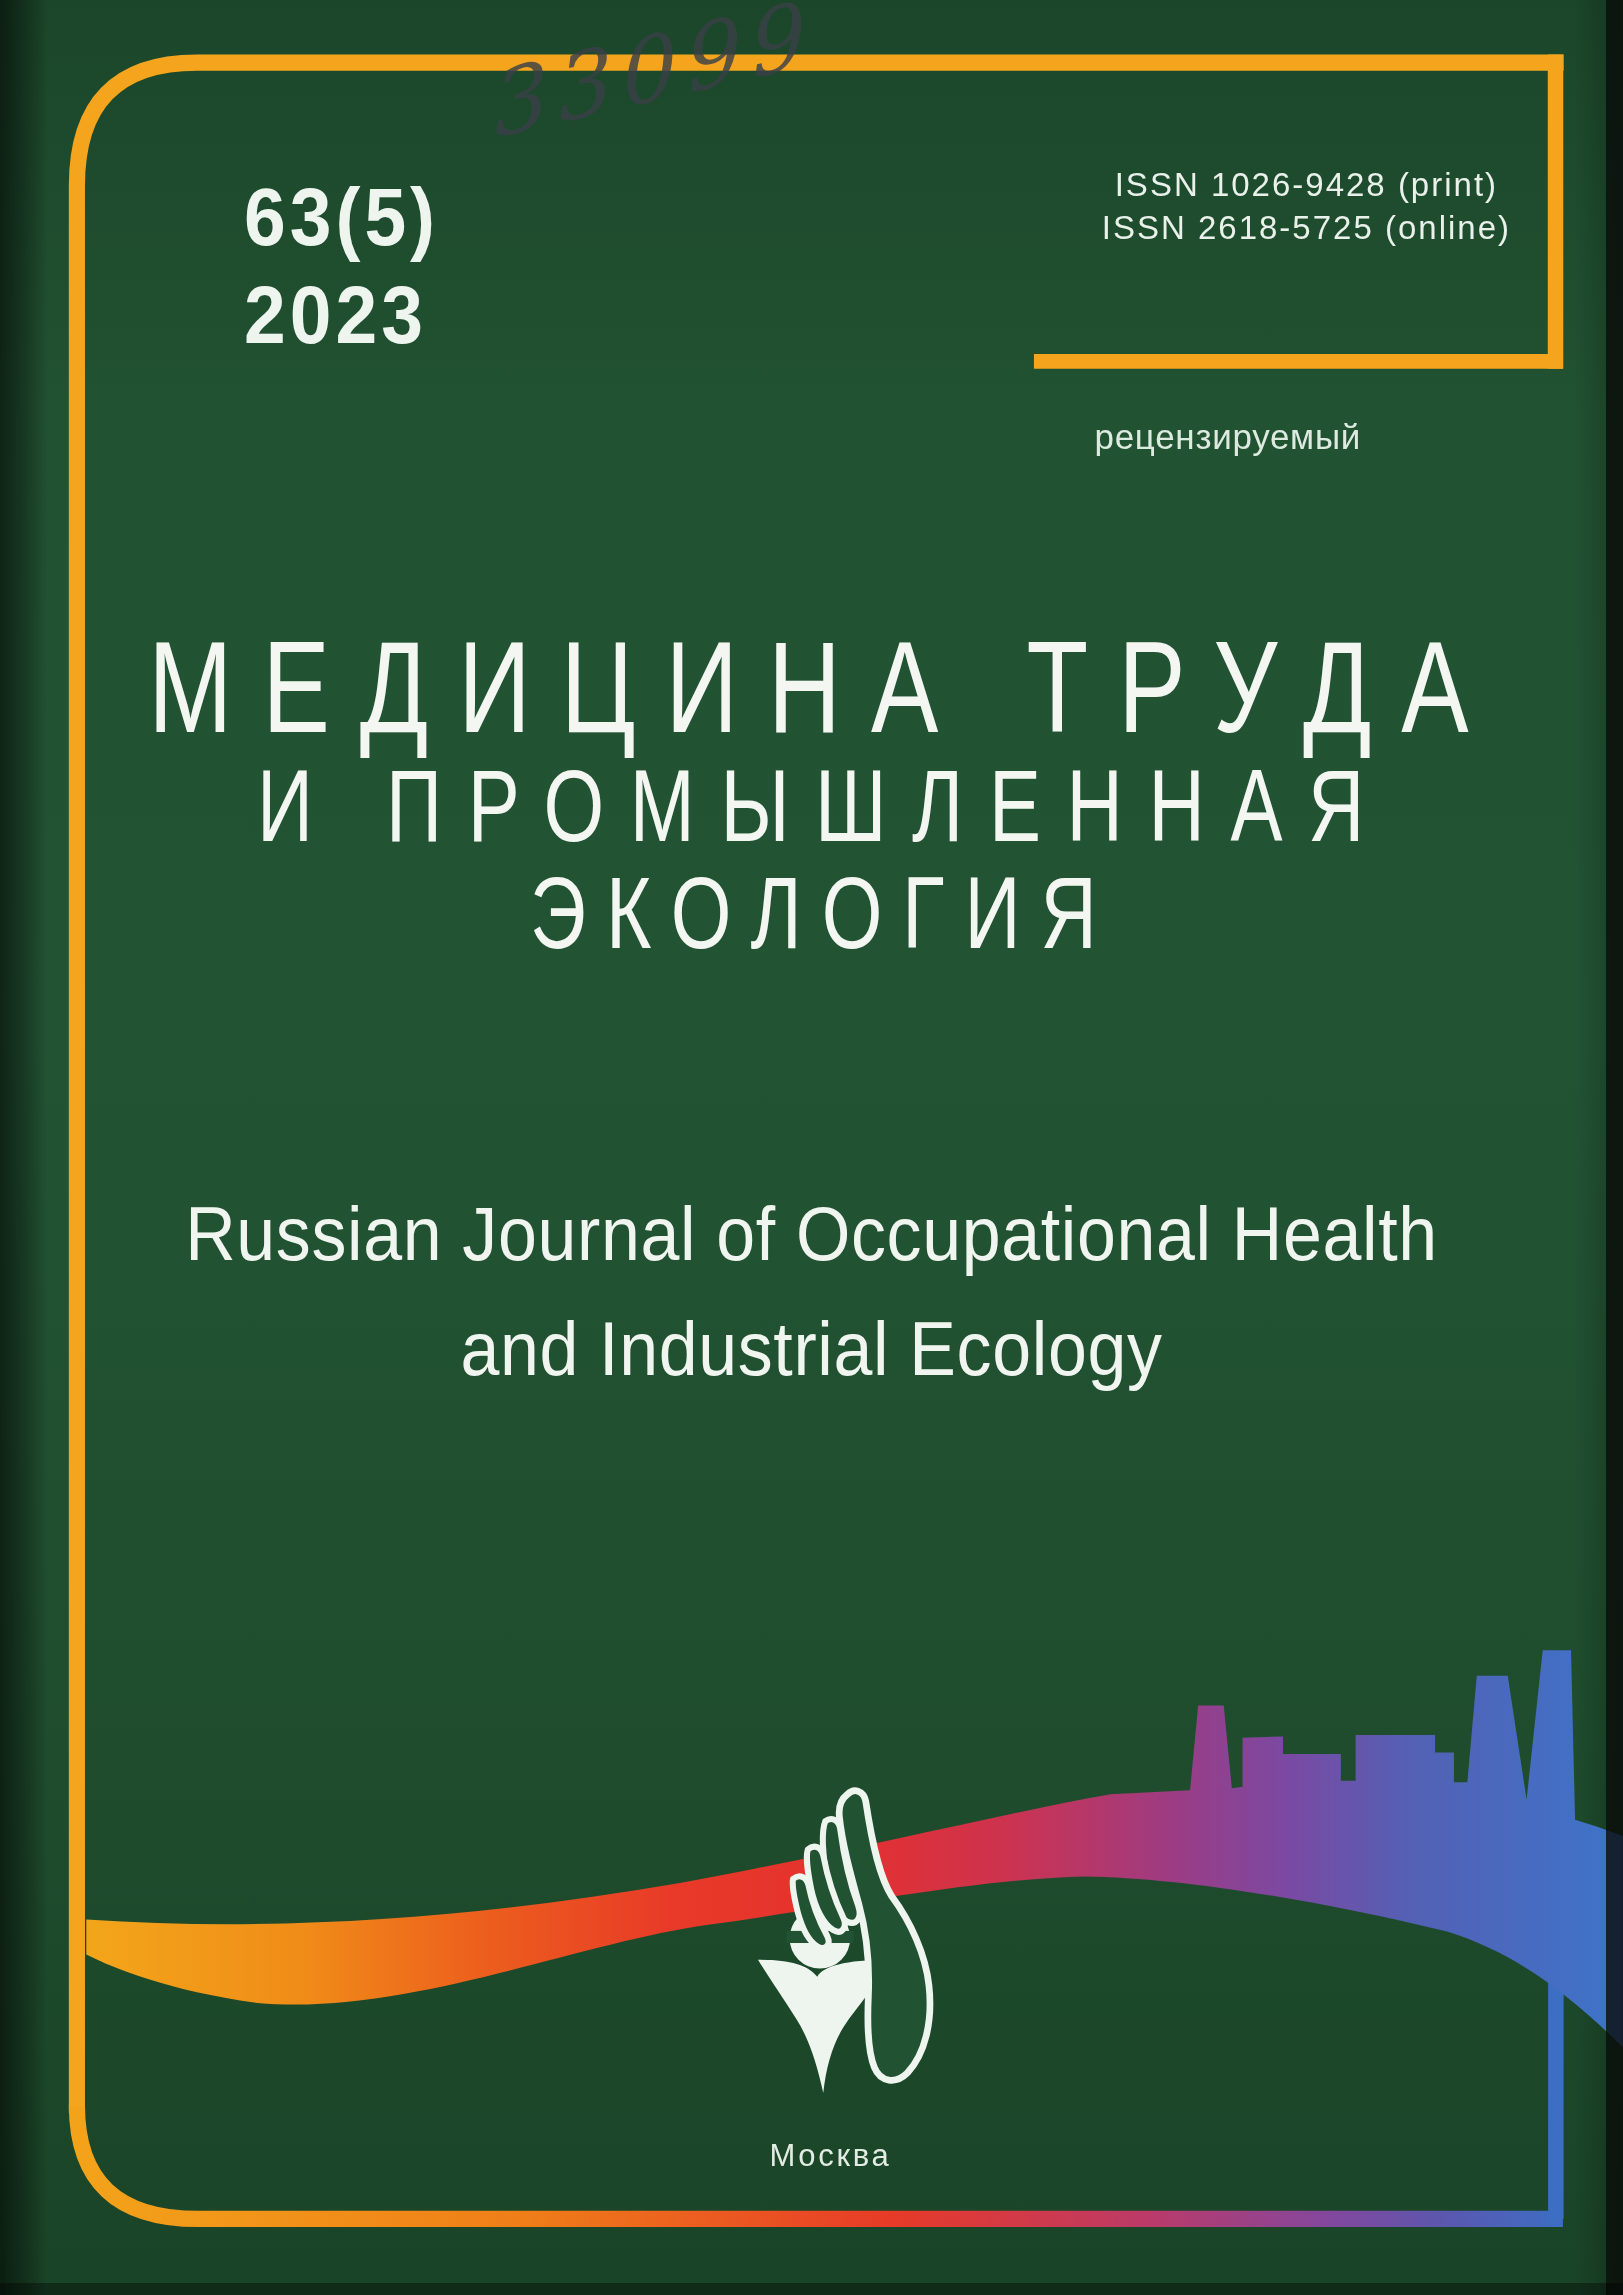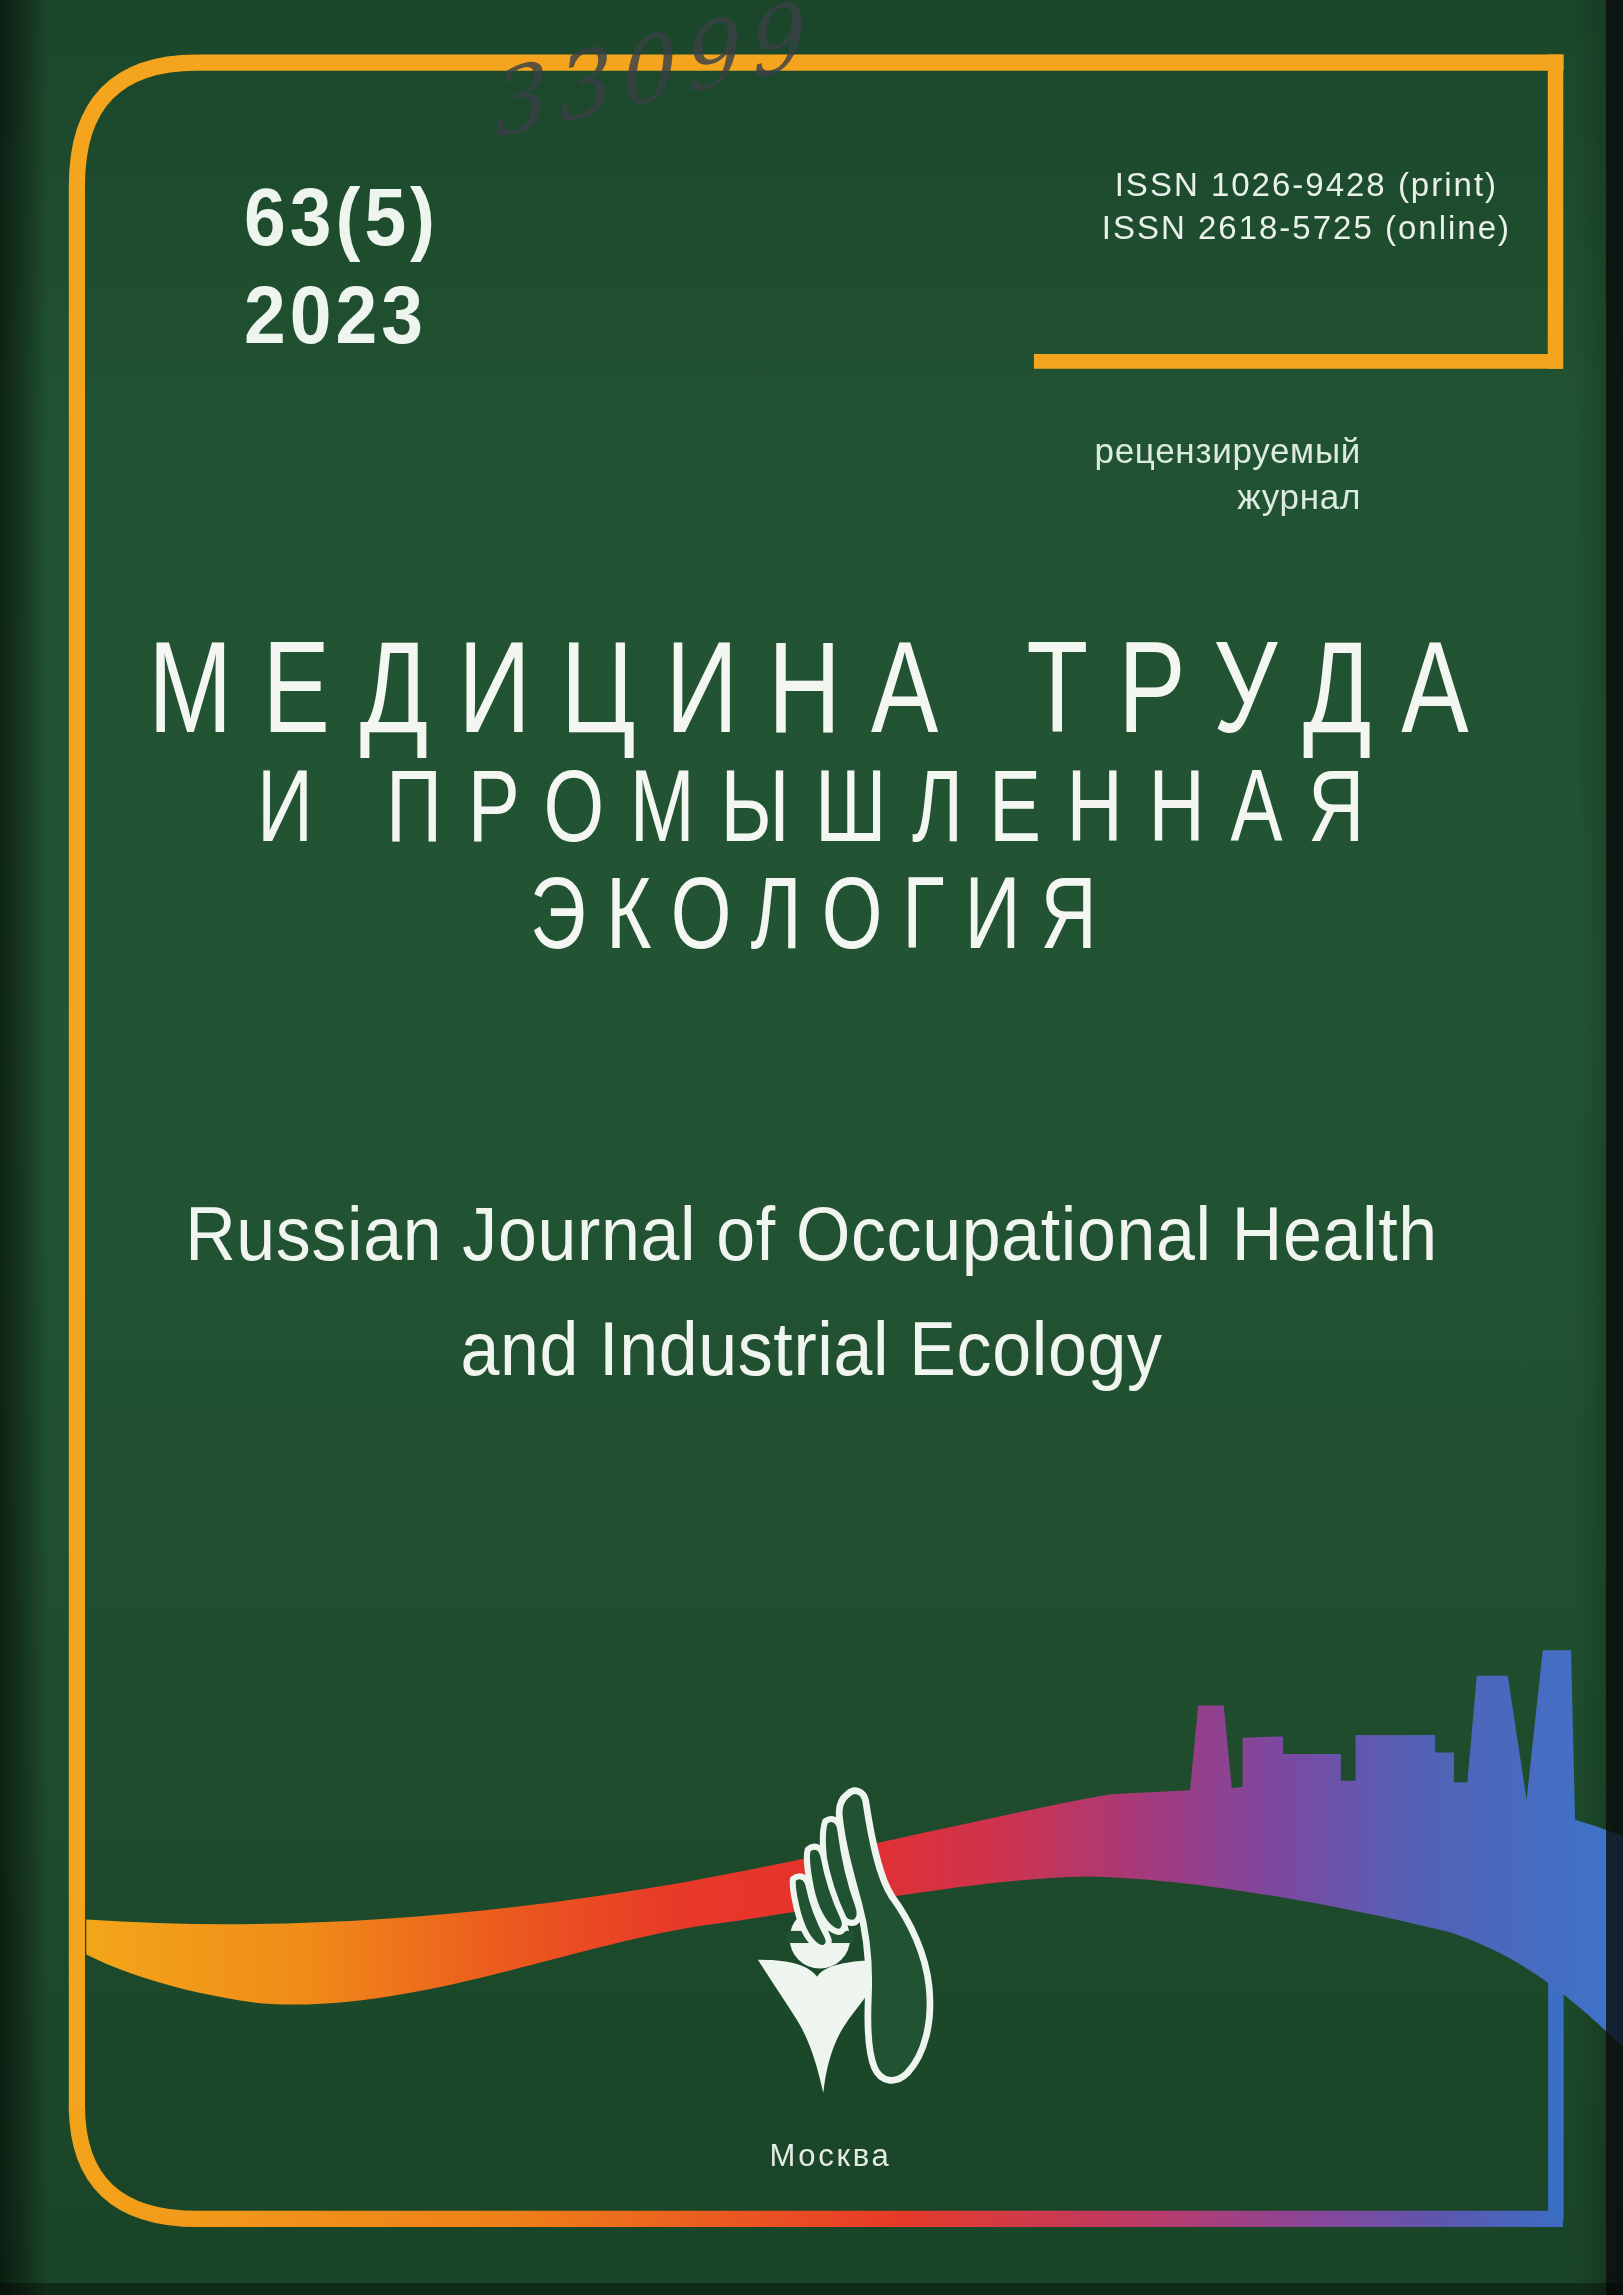--- a/index.html
+++ b/index.html
@@ -30,21 +30,21 @@
     transform:rotate(-13deg) skewX(-10deg);transform-origin:left top;
   }
 
   .issn-block{
     right:112px;top:163px;text-align:center;
     font-size:33px;line-height:43px;letter-spacing:2px;
     color:#e9f1ea;
   }
 
   .subtitle-block{
-    right:262px;top:428px;text-align:right;
+    right:262px;top:414px;text-align:left;
     font-size:35px;line-height:46px;letter-spacing:0.7px;
     color:#dceae0;
   }
 
   .title-ru{left:12px;width:1623px;text-align:center;color:#f3f6f1;}
   .ru1{top:614px;font-size:101px;letter-spacing:30px;transform:scaleY(1.28);transform-origin:center top;}
   .ru2{top:747px;font-size:78px;letter-spacing:25.6px;transform:scaleY(1.30);transform-origin:center top;}
   .ru3{top:854px;font-size:78px;letter-spacing:20px;transform:scaleY(1.30);transform-origin:center top;}
 
   .title-en{left:0;width:1623px;text-align:center;color:#f1f5f0;}
@@ -172,21 +172,20 @@
 
   <div class="txt handwritten">33099</div>
 
   <div class="txt issn-block">
     <div>ISSN 1026-9428 (print)</div>
     <div>ISSN 2618-5725 (online)</div>
   </div>
 
   <div class="txt subtitle-block">
     <div>рецензируемый</div>
-    <div>журнал</div>
   </div>
 
   <div class="txt title-ru ru1">МЕДИЦИНА ТРУДА</div>
   <div class="txt title-ru ru2">И ПРОМЫШЛЕННАЯ</div>
   <div class="txt title-ru ru3">ЭКОЛОГИЯ</div>
 
   <div class="txt title-en en1">Russian Journal of Occupational Health</div>
   <div class="txt title-en en2">and Industrial Ecology</div>
 
   <div class="txt city">Москва</div>

